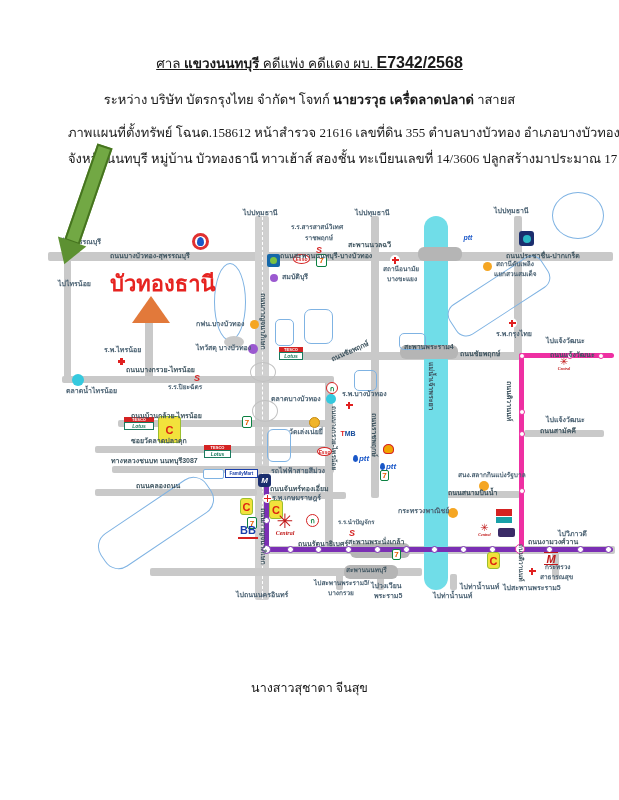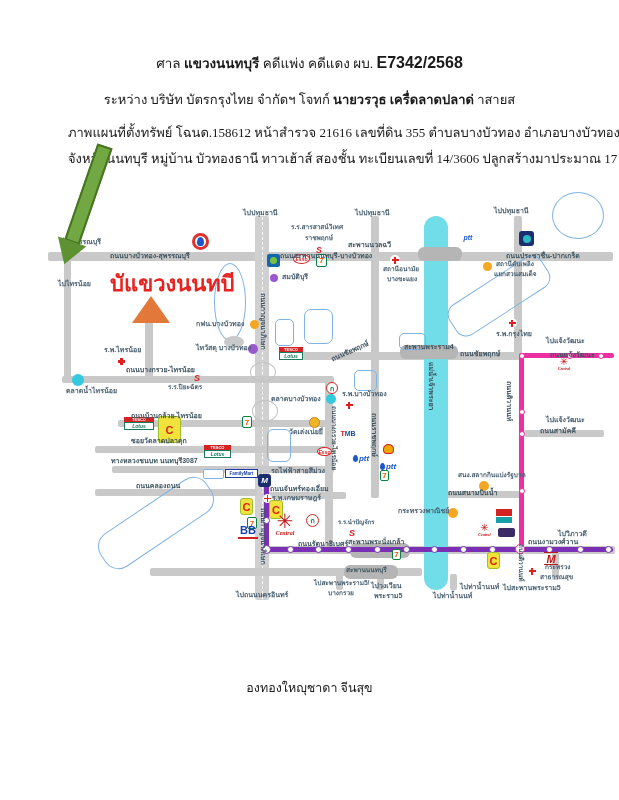--- a/index.html
+++ b/index.html
@@ -1,20 +1,20 @@
 <!DOCTYPE html>
 <html><head>
 <meta charset="utf-8">
 <style>
   html,body{margin:0;padding:0;background:#ffffff;}
   #page{position:relative;width:619px;height:800px;background:#fff;overflow:hidden;
         font-family:"Liberation Serif",serif;color:#1a1a1a;}
   .hline{position:absolute;left:0;width:619px;text-align:center;white-space:nowrap;}
   #title{top:14px;font-size:15px;font-weight:bold;text-decoration:underline;}
-  #line2{top:52px;font-size:13.5px;}
+  #line2{top:52px;font-size:13.5px;text-decoration:underline;}
   #line2 .b{font-weight:bold;}
   #line2 .case{font-family:"Liberation Sans",sans-serif;font-weight:bold;font-size:16px;}
   #line3{top:89px;font-size:13px;}
   #line3 .b{font-weight:bold;}
   .desc{position:absolute;left:68px;width:500px;font-size:13px;white-space:nowrap;}
   #desc1{top:122px;} #desc2{top:148px;}
   #footer1{top:643px;font-size:12.5px;} #footer2{top:678px;font-size:12.5px;}
   #map{position:absolute;left:0;top:0;width:619px;height:800px;font-family:"Liberation Sans",sans-serif;}
   .road{position:absolute;background:#c9c9c9;border-radius:2px;}
   .road .median{position:absolute;left:50%;top:1px;bottom:1px;width:0;border-left:1px dashed #ffffff;}
@@ -261,21 +261,21 @@
       <div class="lbl" style="left: 110px; top: 252px; font-size: 7px; color: rgb(63, 85, 96); font-weight: 600;">ถนนบางบัวทอง-สุพรรณบุรี</div>
       <div class="lbl" style="left: 243px; top: 209px; font-size: 7px; color: rgb(74, 97, 114); font-weight: 600;">ไปปทุมธานี</div>
       <div class="lbl" style="left: 355px; top: 209px; font-size: 7px; color: rgb(74, 97, 114); font-weight: 600;">ไปปทุมธานี</div>
       <div class="lbl" style="left: 494px; top: 207px; font-size: 7px; color: rgb(74, 97, 114); font-weight: 600;">ไปปทุมธานี</div>
       <div class="lbl" style="left: 291px; top: 223px; font-size: 6.5px; color: rgb(74, 97, 114); font-weight: 600;">ร.ร.สารสาสน์วิเทศ</div>
       <div class="lbl" style="left: 305px; top: 234px; font-size: 6.5px; color: rgb(74, 97, 114); font-weight: 600;">ราชพฤกษ์</div>
       <div class="lbl" style="left: 280px; top: 252px; font-size: 7px; color: rgb(63, 85, 96); font-weight: 600;">ถนนสะพานนนทบุรี-บางบัวทอง</div>
       <div class="lbl" style="left: 348px; top: 241px; font-size: 7px; color: rgb(63, 85, 96); font-weight: 600;">สะพานนวลฉวี</div>
       <div class="lbl" style="left: 506px; top: 252px; font-size: 7px; color: rgb(63, 85, 96); font-weight: 600;">ถนนประชาชื่น-ปากเกร็ด</div>
       <div class="lbl" style="left: 58px; top: 280px; font-size: 7px; color: rgb(74, 97, 114); font-weight: 600;">ไปไทรน้อย</div>
-      <div class="lbl" style="left: 110px; top: 272px; font-size: 22px; color: rgb(230, 35, 32); font-weight: 700;">บัแขวงนนทบี</div>
+      <div class="lbl" style="left: 110px; top: 272px; font-size: 22px; color: rgb(230, 35, 32); font-weight: 700;">บัวทองธานี</div>
       <div class="lbl" style="left: 282px; top: 273px; font-size: 7px; color: rgb(74, 97, 114); font-weight: 600;">สมบัติบุรี</div>
       <div class="lbl" style="left: 383px; top: 265px; font-size: 6.5px; color: rgb(74, 97, 114); font-weight: 600;">สถานีอนามัย</div>
       <div class="lbl" style="left: 387px; top: 275px; font-size: 6.5px; color: rgb(74, 97, 114); font-weight: 600;">บางขะแยง</div>
       <div class="lbl" style="left: 496px; top: 260px; font-size: 6.5px; color: rgb(74, 97, 114); font-weight: 600;">สถานีดับเพลิง</div>
       <div class="lbl" style="left: 494px; top: 270px; font-size: 6.5px; color: rgb(74, 97, 114); font-weight: 600;">แยกสวนสมเด็จ</div>
       <div class="lbl" style="left: 196px; top: 320px; font-size: 7px; color: rgb(74, 97, 114); font-weight: 600;">กฟน.บางบัวทอง</div>
       <div class="lbl" style="left: 196px; top: 344px; font-size: 7px; color: rgb(74, 97, 114); font-weight: 600;">ไทวัสดุ บางบัวทอง</div>
       <div class="lbl" style="left: 104px; top: 346px; font-size: 7px; color: rgb(74, 97, 114); font-weight: 600;">ร.พ.ไทรน้อย</div>
       <div class="lbl" style="left: 126px; top: 366px; font-size: 7px; color: rgb(63, 85, 96); font-weight: 600;">ถนนบางกรวย-ไทรน้อย</div>
       <div class="lbl" style="left: 168px; top: 383px; font-size: 6.5px; color: rgb(74, 97, 114); font-weight: 600;">ร.ร.ปิยะฉัตร</div>
@@ -325,14 +325,14 @@
       <div class="lbl" style="left: 525px; top: 544px; font-size: 6.5px; color: rgb(63, 85, 96); font-weight: 600; transform-origin: 0px 0px; transform: rotate(90deg);">ถนนติวานนท์</div>
       <div class="lbl" style="left: 338px; top: 519px; font-size: 6px; color: rgb(74, 97, 114); font-weight: 600;">ร.ร.นำปัญจักร</div>
     </div>
 
   <div id="arrow">
     <div class="shaft"></div>
     <div class="head"></div>
   </div>
   <div id="tri"></div>
 
-  <div id="footer2" class="hline">องทองใหญุชาดา   จีนสุข</div>
+  <div id="footer2" class="hline">นางสาวสุชาดา   จีนสุข</div>
 </div>
 
 </body></html>

